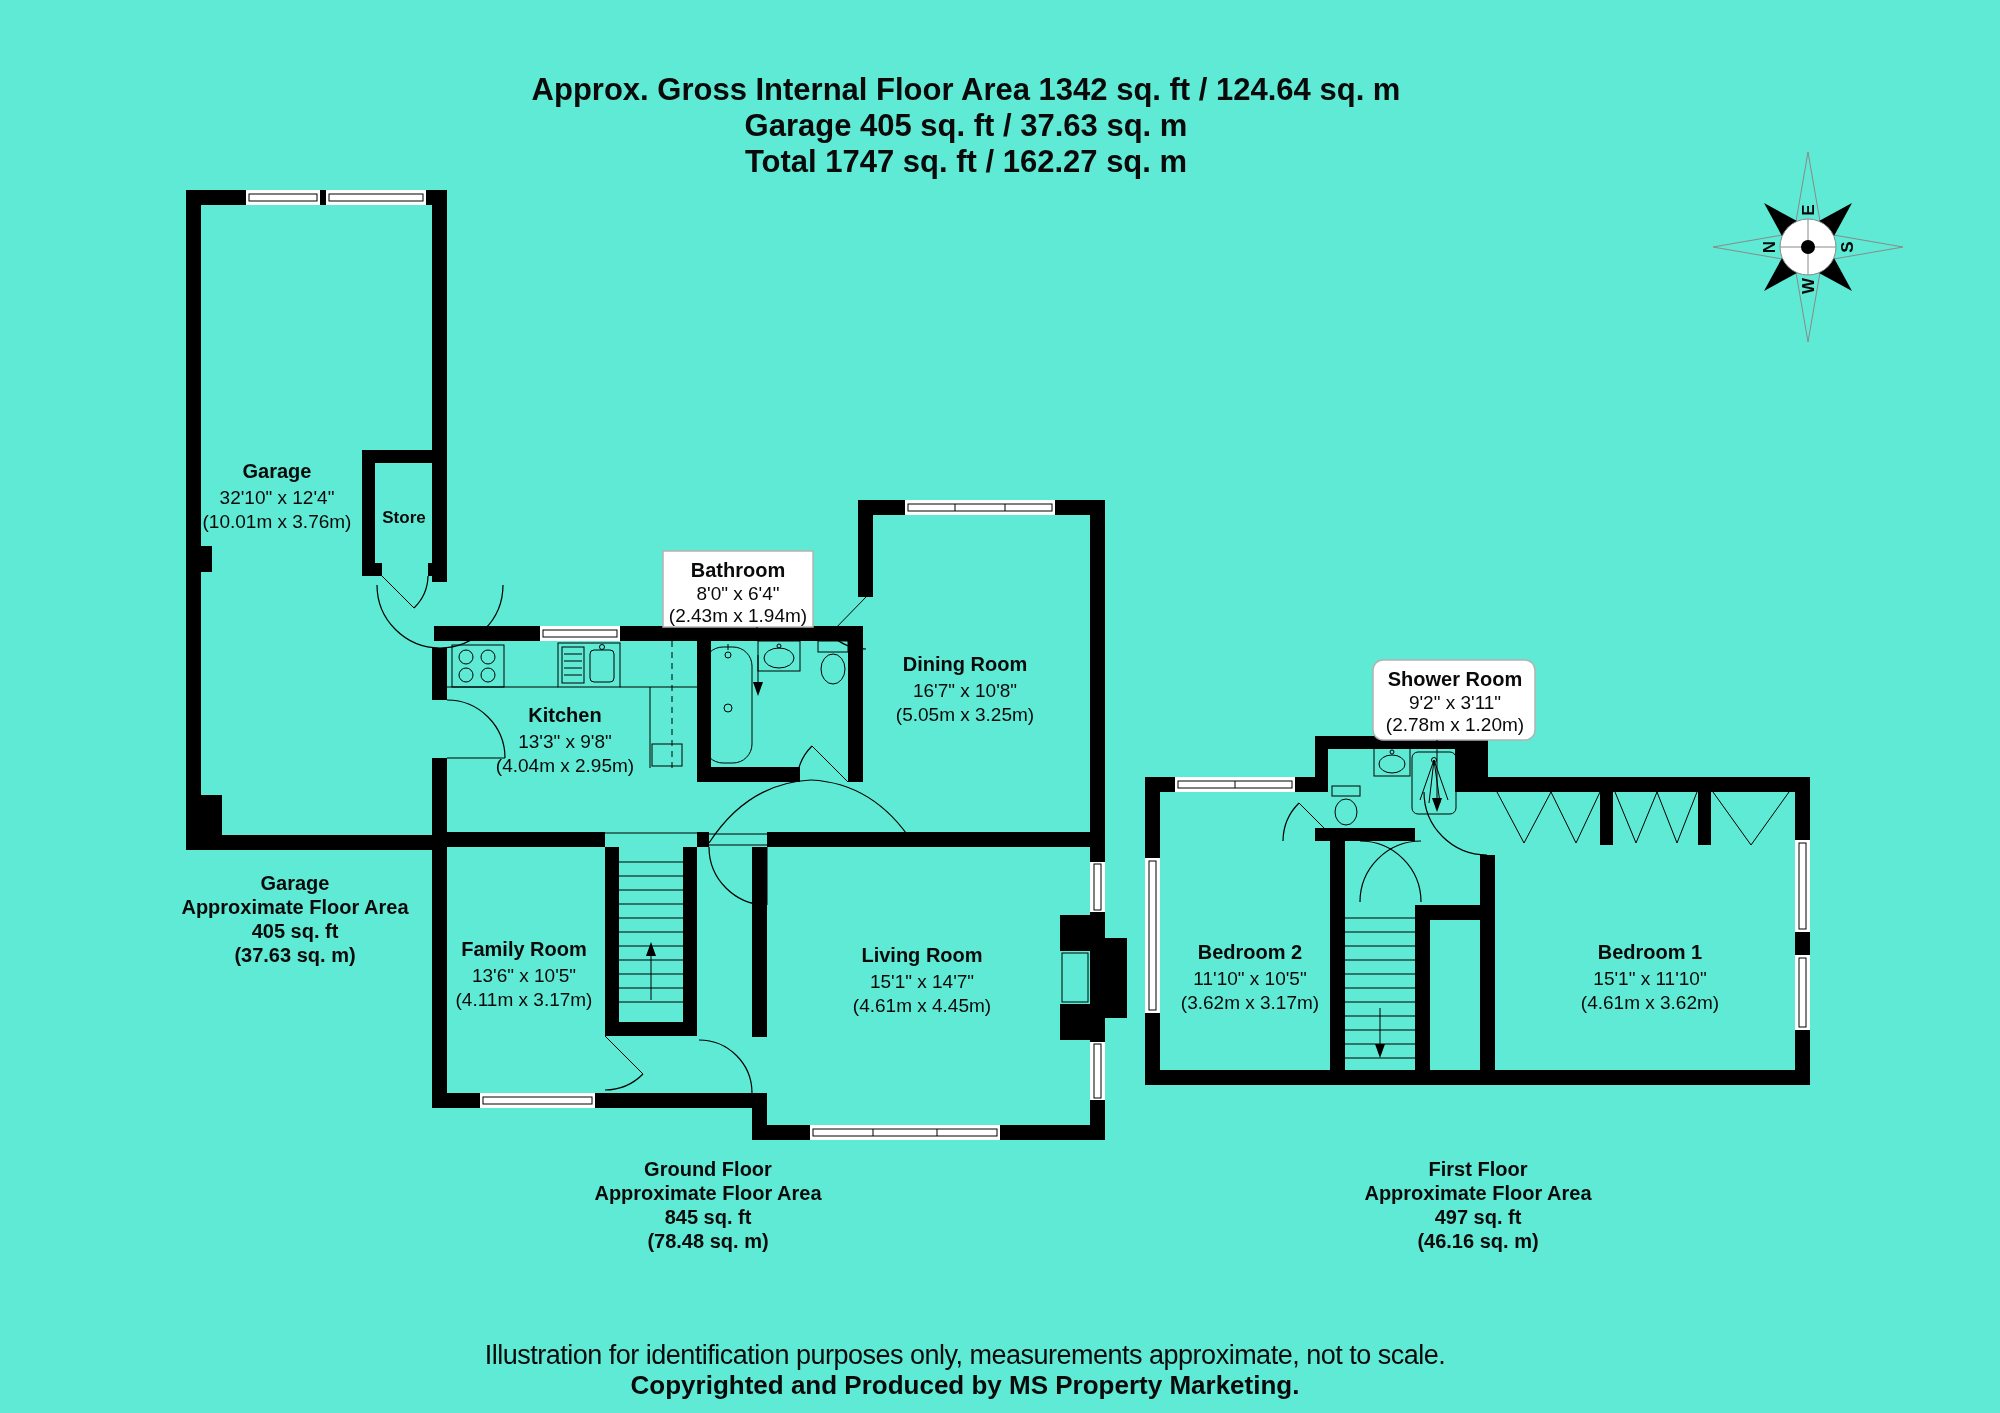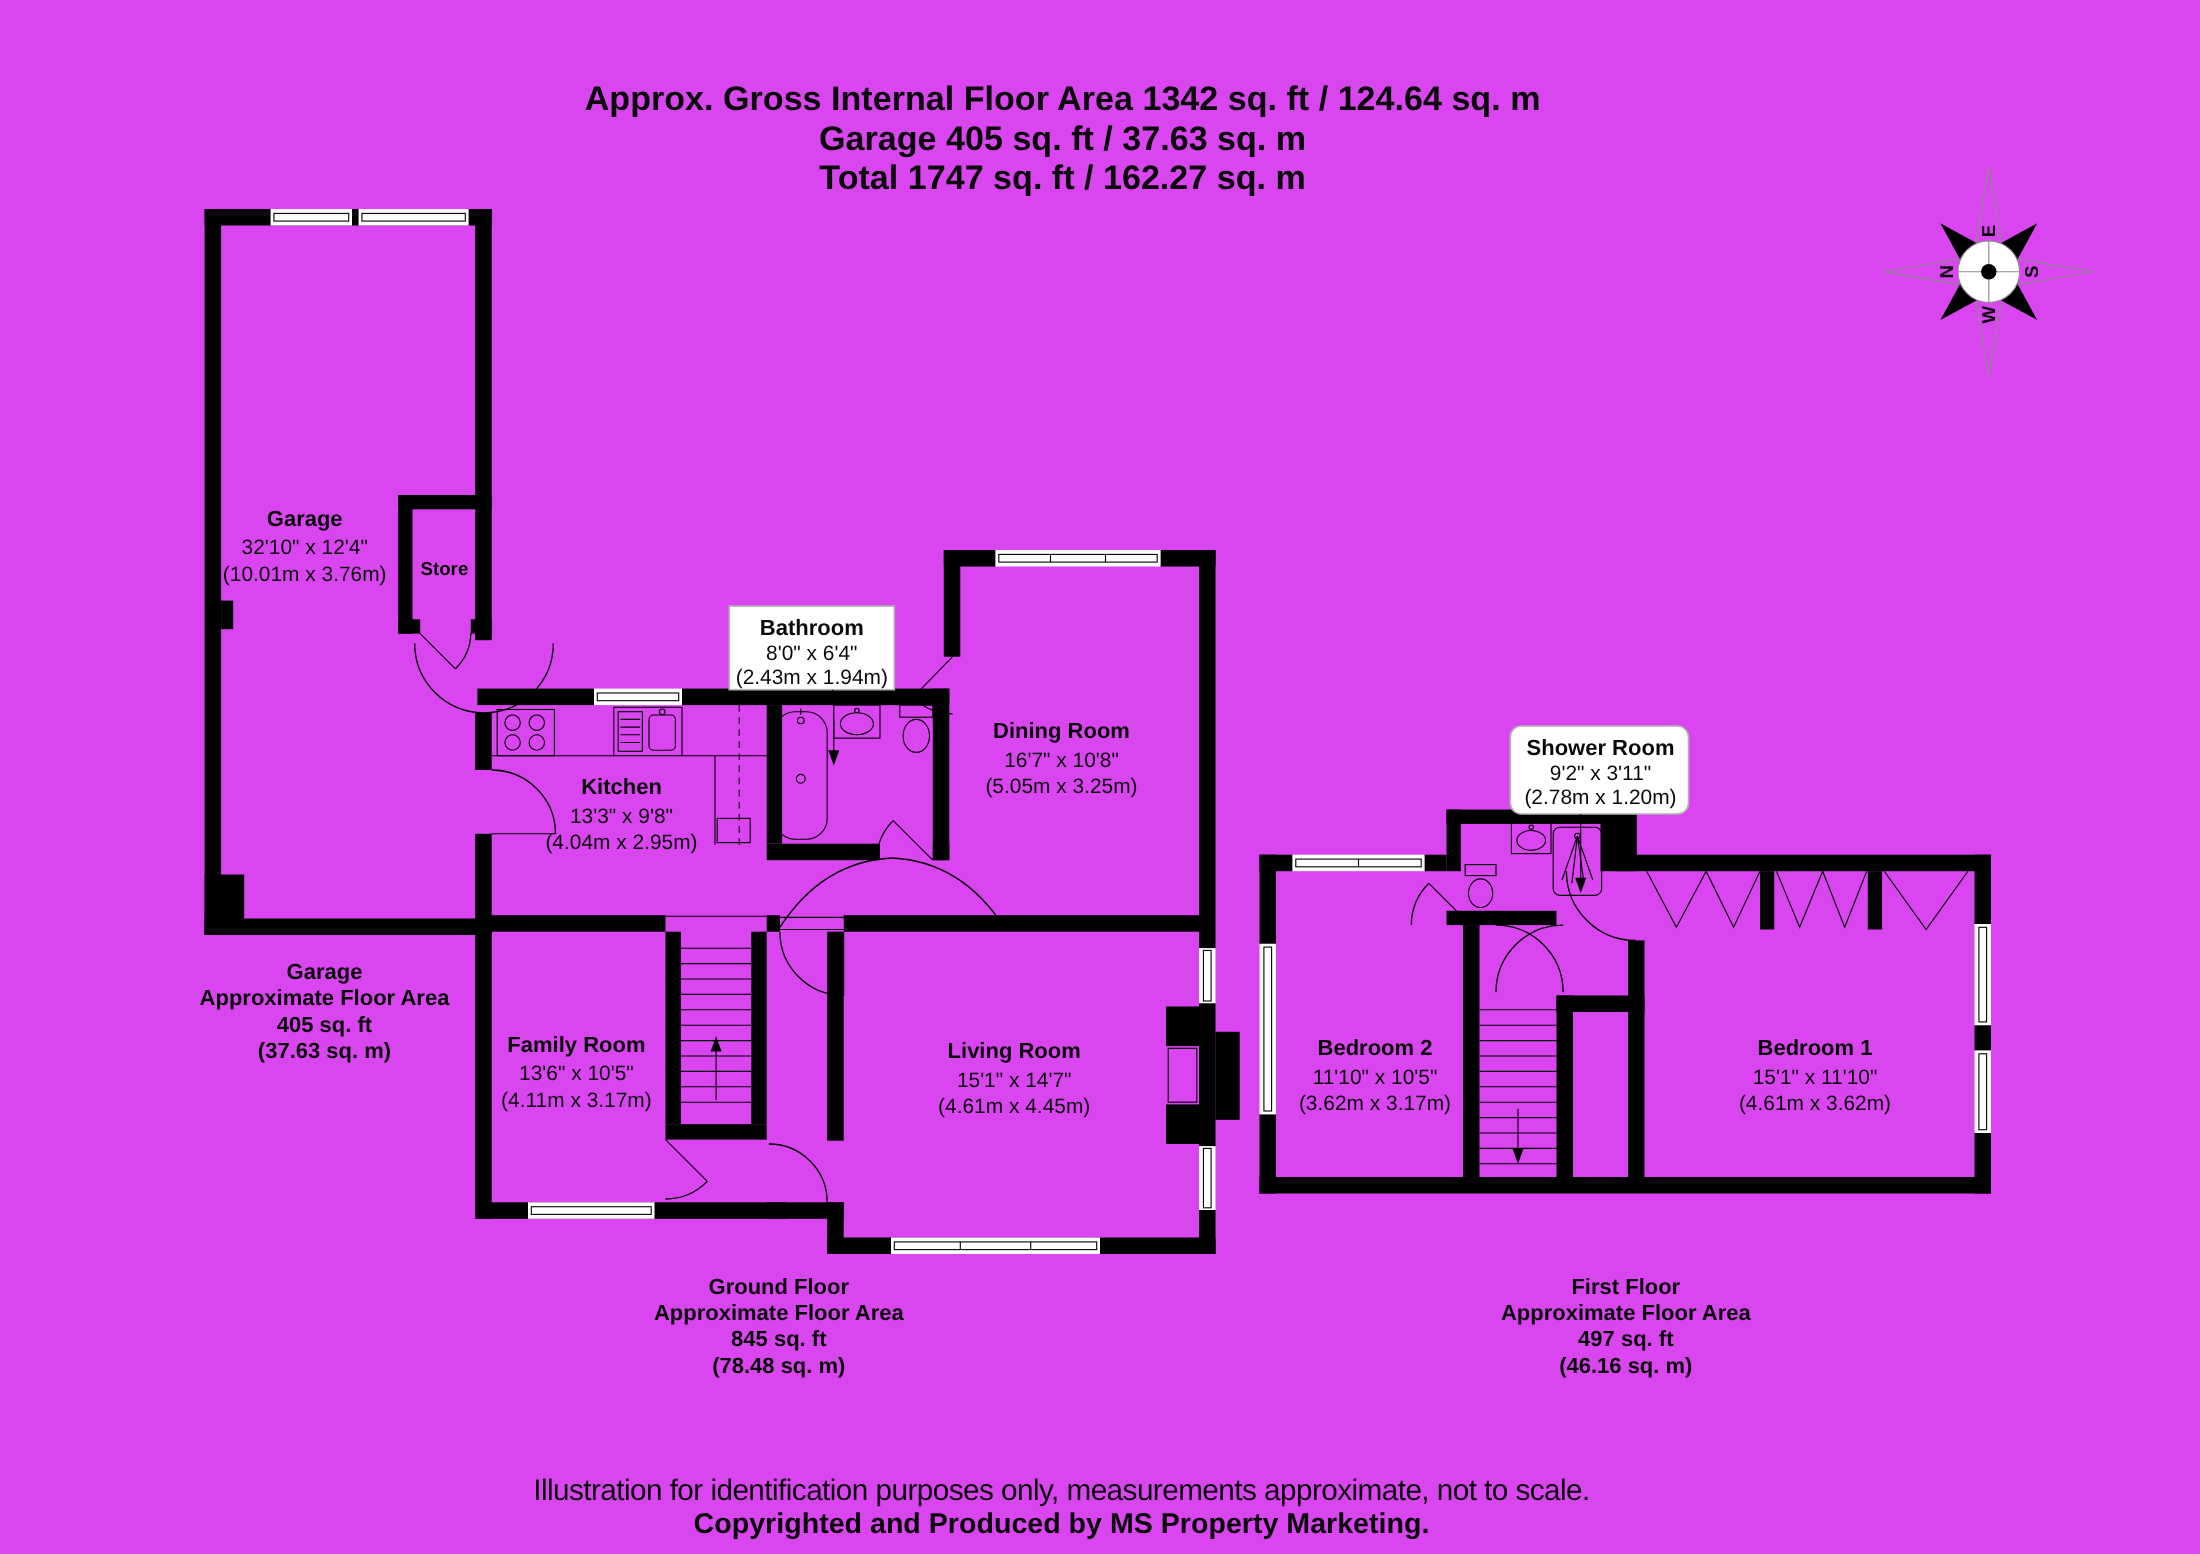--- a/index.html
+++ b/index.html
@@ -1,16 +1,16 @@
 <!DOCTYPE html>
 <html><head>
 <meta charset="utf-8">
 <style>
   html,body{margin:0;padding:0;background:#fff;}
-  #stage{position:relative;width:2000px;height:1413px;background:#d946ef;overflow:hidden;}
+  #stage{position:relative;width:2000px;height:1413px;background:#5eead4;overflow:hidden;}
   svg{display:block;}
   text{font-family:"Liberation Sans",sans-serif;fill:#0a0a0a;text-anchor:middle;}
   .ttl{font-size:31px;font-weight:bold;}
   .rm{font-size:20px;font-weight:bold;}
   .dm{font-size:19px;}
   .ar{font-size:20px;font-weight:bold;}
   .st{font-size:17px;font-weight:bold;}
   .f1{font-size:27px;letter-spacing:-0.5px;}
   .f2{font-size:26px;font-weight:bold;}
   .cp{font-size:17px;font-weight:bold;}

